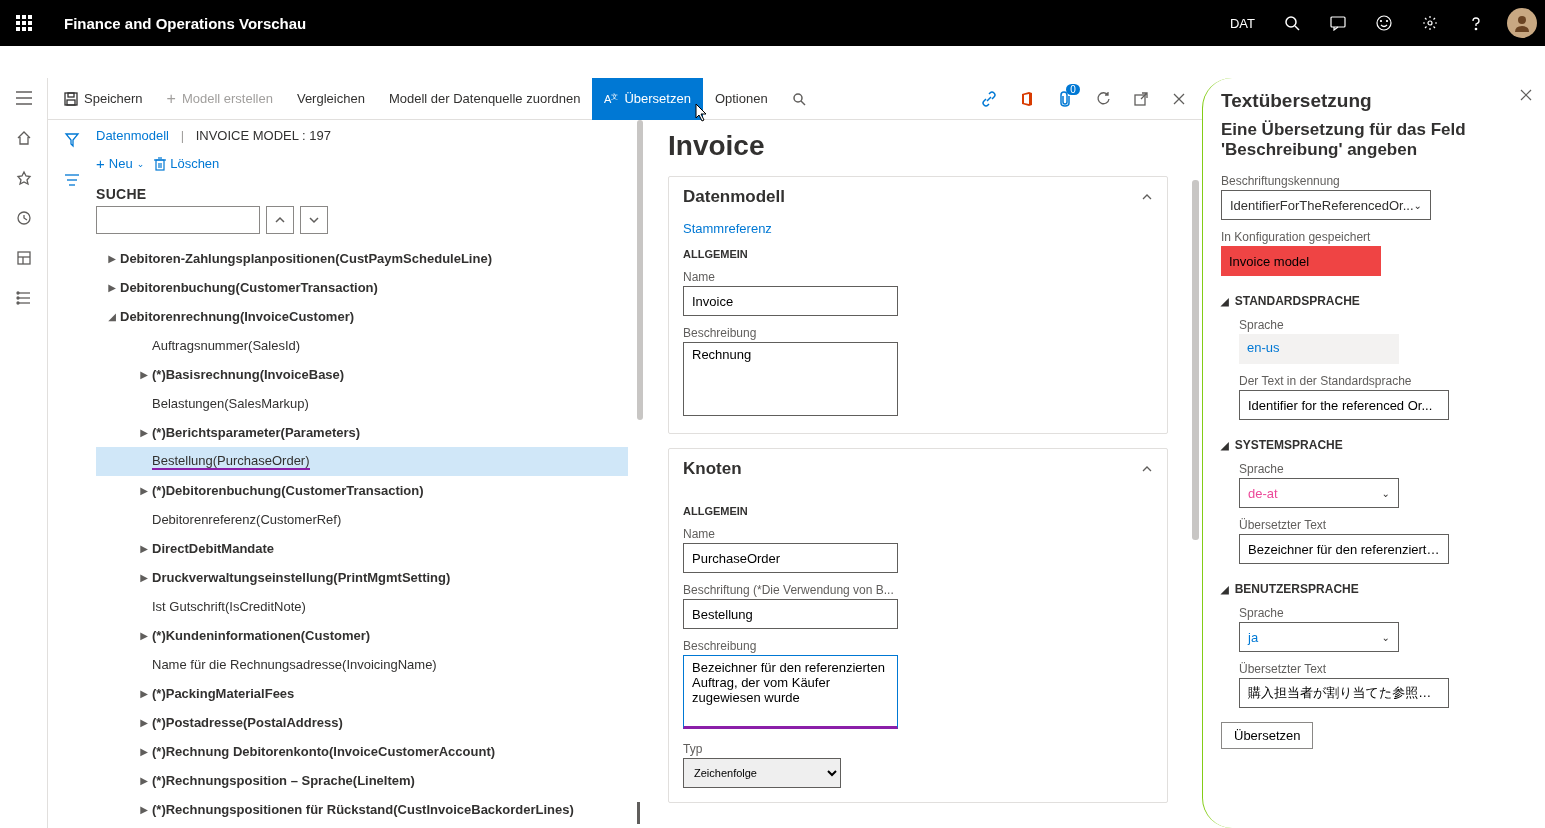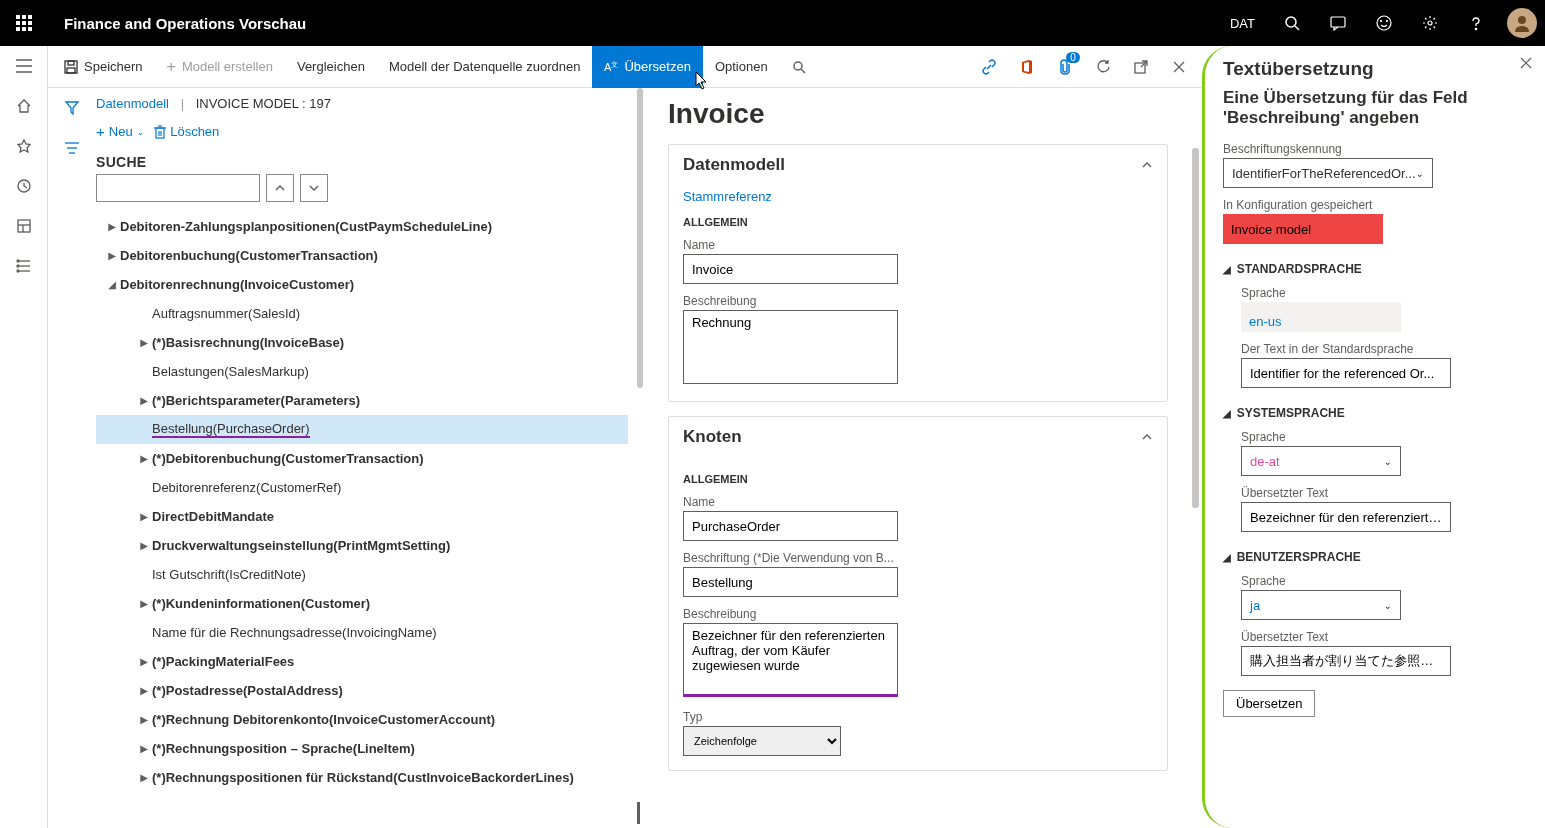--- a/index.html
+++ b/index.html
@@ -1,17 +1,17 @@
 <!DOCTYPE html>
 <html><head>
 <meta charset="utf-8">
 <style>
 * { box-sizing: border-box; margin: 0; padding: 0; }
 body { font-family: "Segoe UI", sans-serif; font-size: 13px; color: #323130; overflow: hidden; }
-.root { display: flex; flex-direction: column; width: 1545px; height: 828px; background: #fff; }
+.root { display: flex; flex-direction: column; width: 1545px; height: 828px; background: #fff; gap: 32px; }
 .topbar { display: flex; align-items: center; height: 46px; background: #000; color: #fff; }
 .waffle { width: 48px; height: 46px; display: flex; align-items: center; justify-content: center; cursor: pointer; }
 .waffle svg { fill: #fff; }
 .app-title { font-size: 15px; font-weight: 600; margin-left: 16px; flex: 1; }
 .top-right { display: flex; align-items: center; gap: 0; }
 .top-right > div { width: 46px; height: 46px; display: flex; align-items: center; justify-content: center; cursor: pointer; }
 .top-right .company { width: auto; padding: 0 14px; font-size: 13px; }
 .avatar { border-radius: 50%; width: 30px; height: 30px; background: #c8a882; display: flex; align-items: center; justify-content: center; }
 .main-row { display: flex; flex: 1; overflow: hidden; }
 .leftnav { width: 48px; background: #fff; border-right: 1px solid #e1dfdd; display: flex; flex-direction: column; align-items: center; }
@@ -50,21 +50,21 @@
 .card { border: 1px solid #e1dfdd; border-radius: 2px; margin-bottom: 14px; }
 .card-header { display: flex; align-items: center; justify-content: space-between; padding: 10px 14px; font-size: 17px; font-weight: 600; cursor: pointer; }
 .card-body { padding: 4px 14px 14px 14px; }
 .link { color: #0078d4; text-decoration: none; cursor: pointer; }
 .section-label { font-size: 11px; font-weight: 600; margin: 12px 0 4px 0; }
 .field-label { font-size: 12px; color: #605e5c; margin: 10px 0 2px 0; white-space: nowrap; overflow: hidden; text-overflow: ellipsis; }
 .field-input { width: 215px; height: 30px; border: 1px solid #605e5c; padding: 4px 8px; font-family: inherit; font-size: 13px; }
 .field-textarea { width: 215px; height: 74px; border: 1px solid #605e5c; padding: 4px 8px; font-family: inherit; font-size: 13px; resize: none; }
 .field-textarea.highlight { border: 1px solid #0078d4; border-bottom: 3px solid #8b1fa9; }
 .field-select { width: 158px; height: 30px; border: 1px solid #605e5c; padding: 4px 6px; font-family: inherit; font-size: 11px; }
-.side-panel { width: 343px; border-left: 3px solid #84cc16; padding: 12px 18px; overflow-y: auto; position: relative; border-radius: 30px; }
+.side-panel { width: 343px; border-left: 1px solid #84cc16; padding: 12px 18px; overflow-y: auto; position: relative; border-radius: 30px; }
 .side-panel .close { position: absolute; top: 10px; right: 12px; cursor: pointer; color: #605e5c; }
 .side-title { font-size: 19px; font-weight: 600; margin-bottom: 8px; }
 .side-sub { font-size: 17px; font-weight: 600; margin-bottom: 14px; }
 .side-input { width: 210px; height: 30px; border: 1px solid #605e5c; padding: 4px 8px; font-family: inherit; font-size: 13px; overflow: hidden; text-overflow: ellipsis; }
 .side-input-ro { width: 160px; height: 30px; border: none; background: #ef4444; padding: 4px 8px; font-family: inherit; font-size: 13px; }
 .side-dropdown { width: 210px; height: 30px; border: 1px solid #605e5c; padding: 4px 8px; display: flex; align-items: center; justify-content: space-between; cursor: pointer; }
 .side-section { display: flex; align-items: center; gap: 6px; font-size: 12px; font-weight: 600; margin: 18px 0 6px 0; }
 .side-section .caret { font-size: 10px; }
 .pad-left { margin-left: 18px; }
 .side-btn { border: 1px solid #8a8886; background: #fff; padding: 5px 12px; cursor: pointer; font-family: inherit; font-size: 13px; margin-top: 14px; }
@@ -464,21 +464,21 @@
 
       <div class="field-label">In Konfiguration gespeichert</div>
       <input class="side-input-ro" readonly="" value="Invoice model" style="">
 
       <div class="side-section">
           <span class="caret">◢</span>
           <span>STANDARDSPRACHE</span>
         </div>
       <div class="pad-left">
         <div class="field-label">Sprache</div>
-        <div style="width:160px; height:30px; background:#f3f2f1; padding:12px 8px; color:#0078d4;">en-us</div>
+        <div style="width:160px; height:30px; background:#f3f2f1; padding:6px 8px; color:#0078d4;">en-us</div>
         <div class="field-label">Der Text in der Standardsprache</div>
         <input class="side-input" value="Identifier for the referenced Or..." style="">
       </div>
 
       <div class="side-section">
           <span class="caret">◢</span>
           <span>SYSTEMSPRACHE</span>
         </div>
       <div class="pad-left">
         <div class="field-label">Sprache</div>

